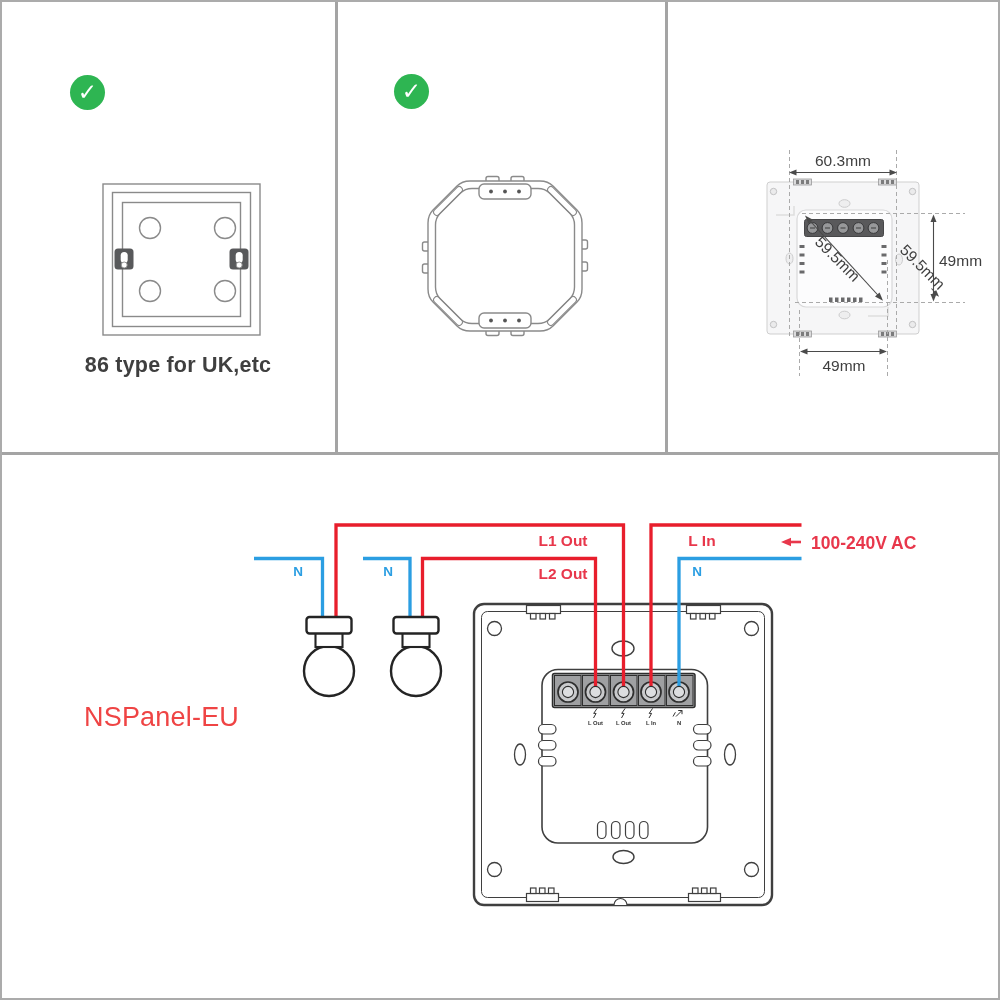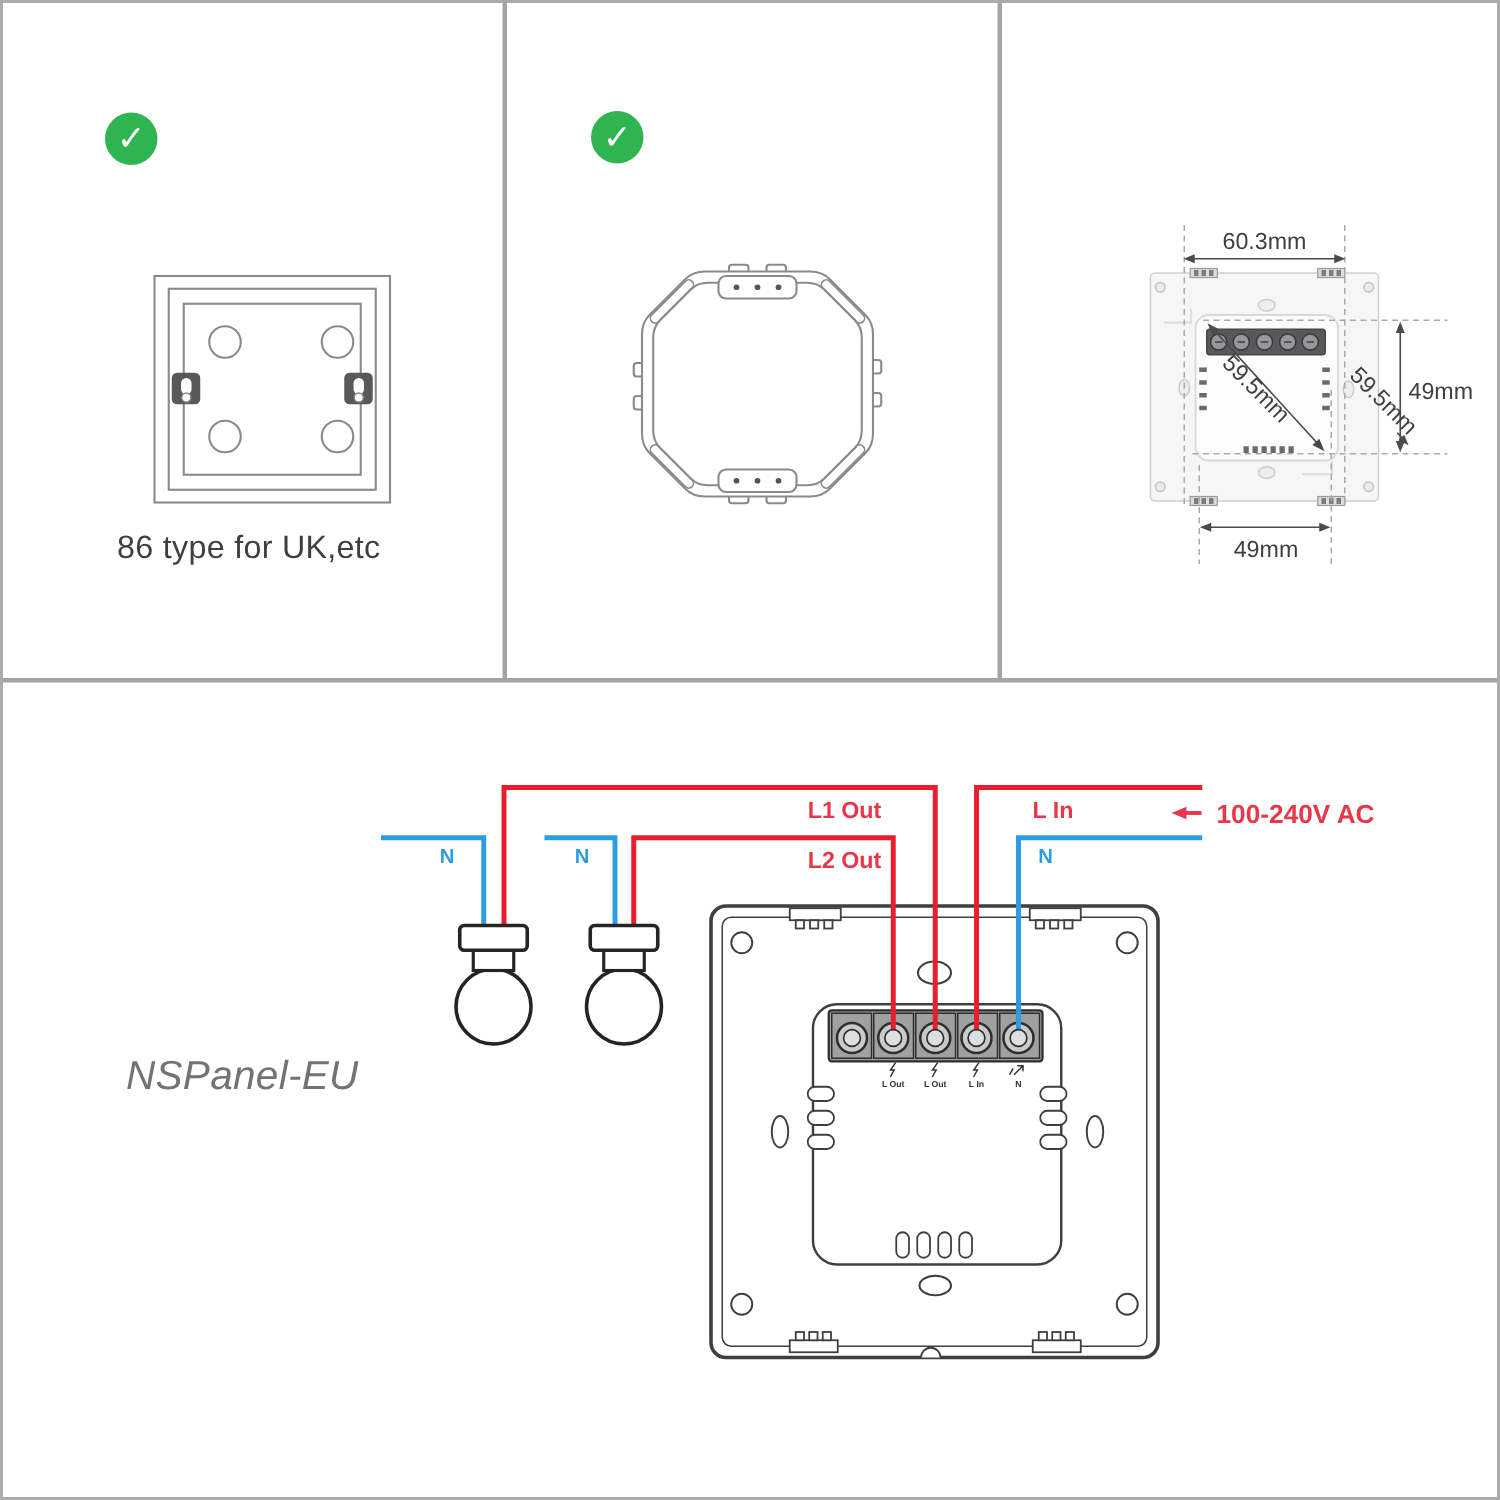--- a/index.html
+++ b/index.html
@@ -9,27 +9,27 @@
     box-sizing:border-box;border:2px solid #ababab;overflow:hidden;
   }
   .vdivider{position:absolute;top:0;width:3px;height:452px;background:#a4a4a4;}
   .hdivider{position:absolute;left:0;top:450px;width:1000px;height:3px;background:#a4a4a4;}
   .check{
     position:absolute;width:35px;height:35px;border-radius:50%;
     background:#2eb552;color:#fff;font-size:23px;font-weight:bold;
     display:flex;align-items:center;justify-content:center;line-height:1;
   }
   .caption{
-    position:absolute;color:#3f3f3f;font-size:21.5px;
+    position:absolute;color:#3f3f3f;font-size:21.5px;text-align:center;
     letter-spacing:0.2px;
+    font-weight:bold;
   }
   .product-label{
-    position:absolute;left:82px;top:700px;color:#737373;font-size:27px;
+    position:absolute;left:82px;top:700px;color:#ef4444;font-size:27px;
     letter-spacing:0.2px;
-    font-style:italic;
   }
   svg{position:absolute;left:0;}
   svg text{font-family:"Liberation Sans","DejaVu Sans",sans-serif;}
 </style>
 </head>
 <body>
 
 <div class="page">
 
   <div class="vdivider" style="left:333px"></div>

